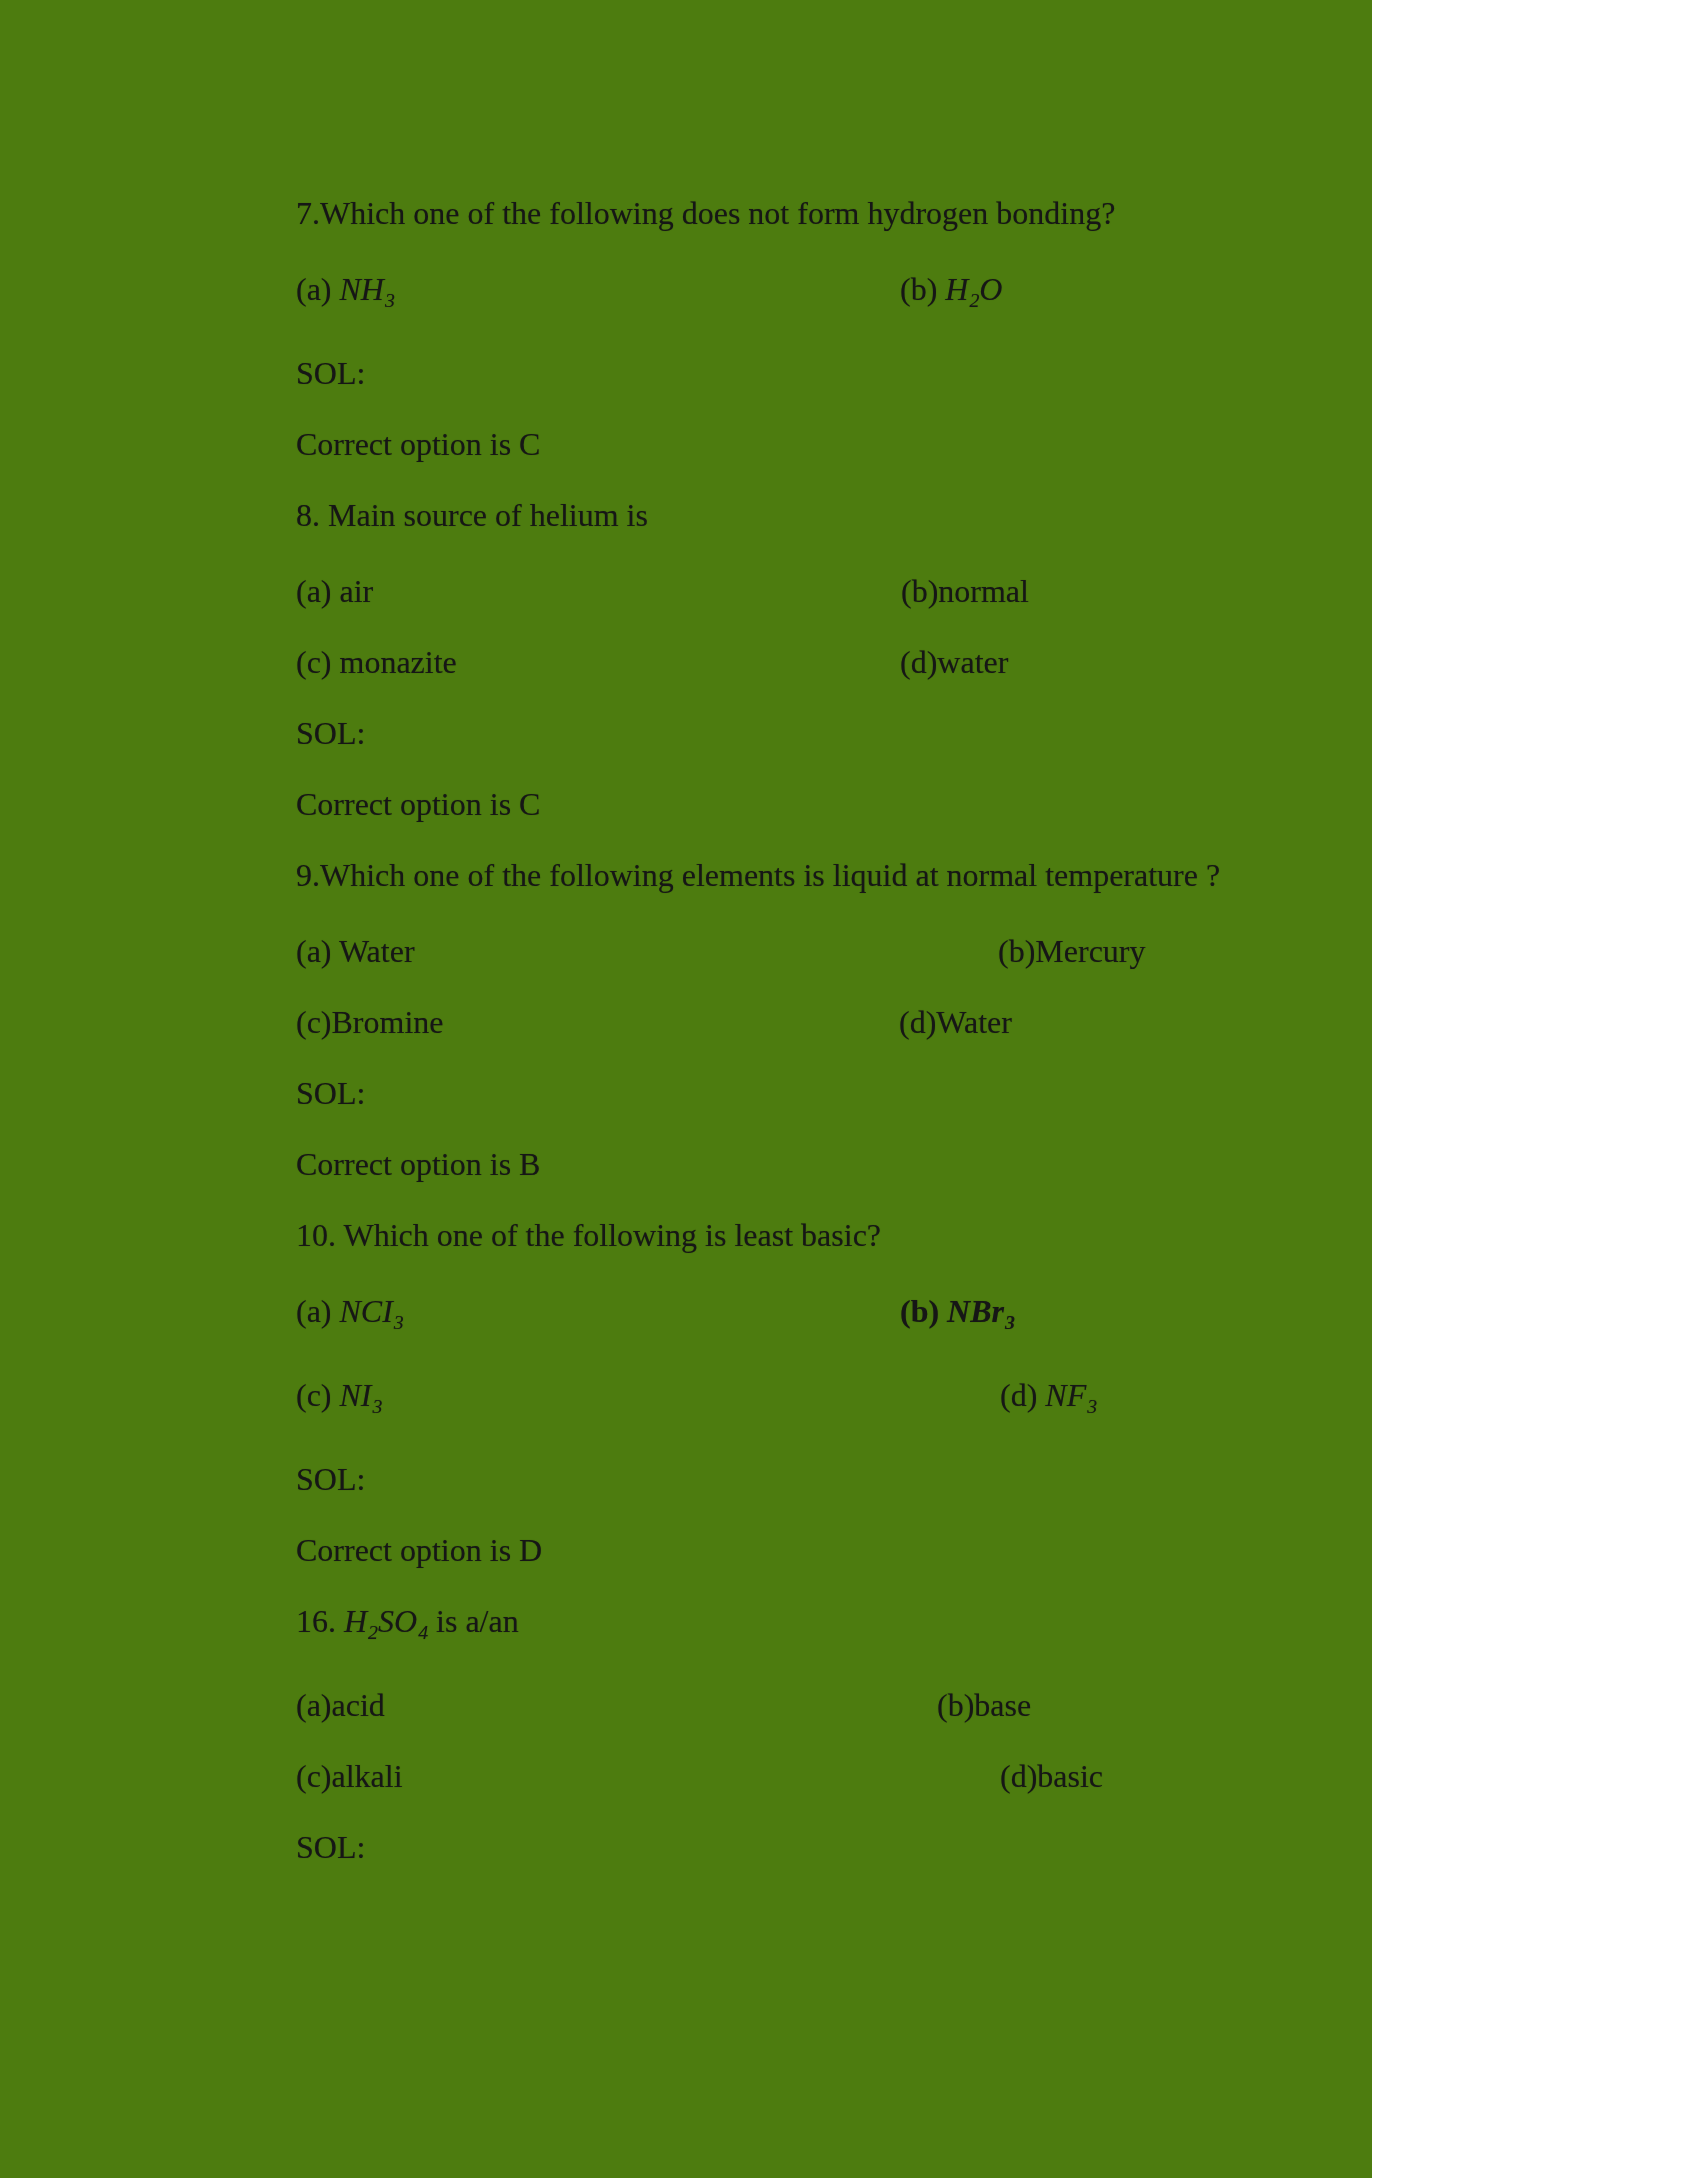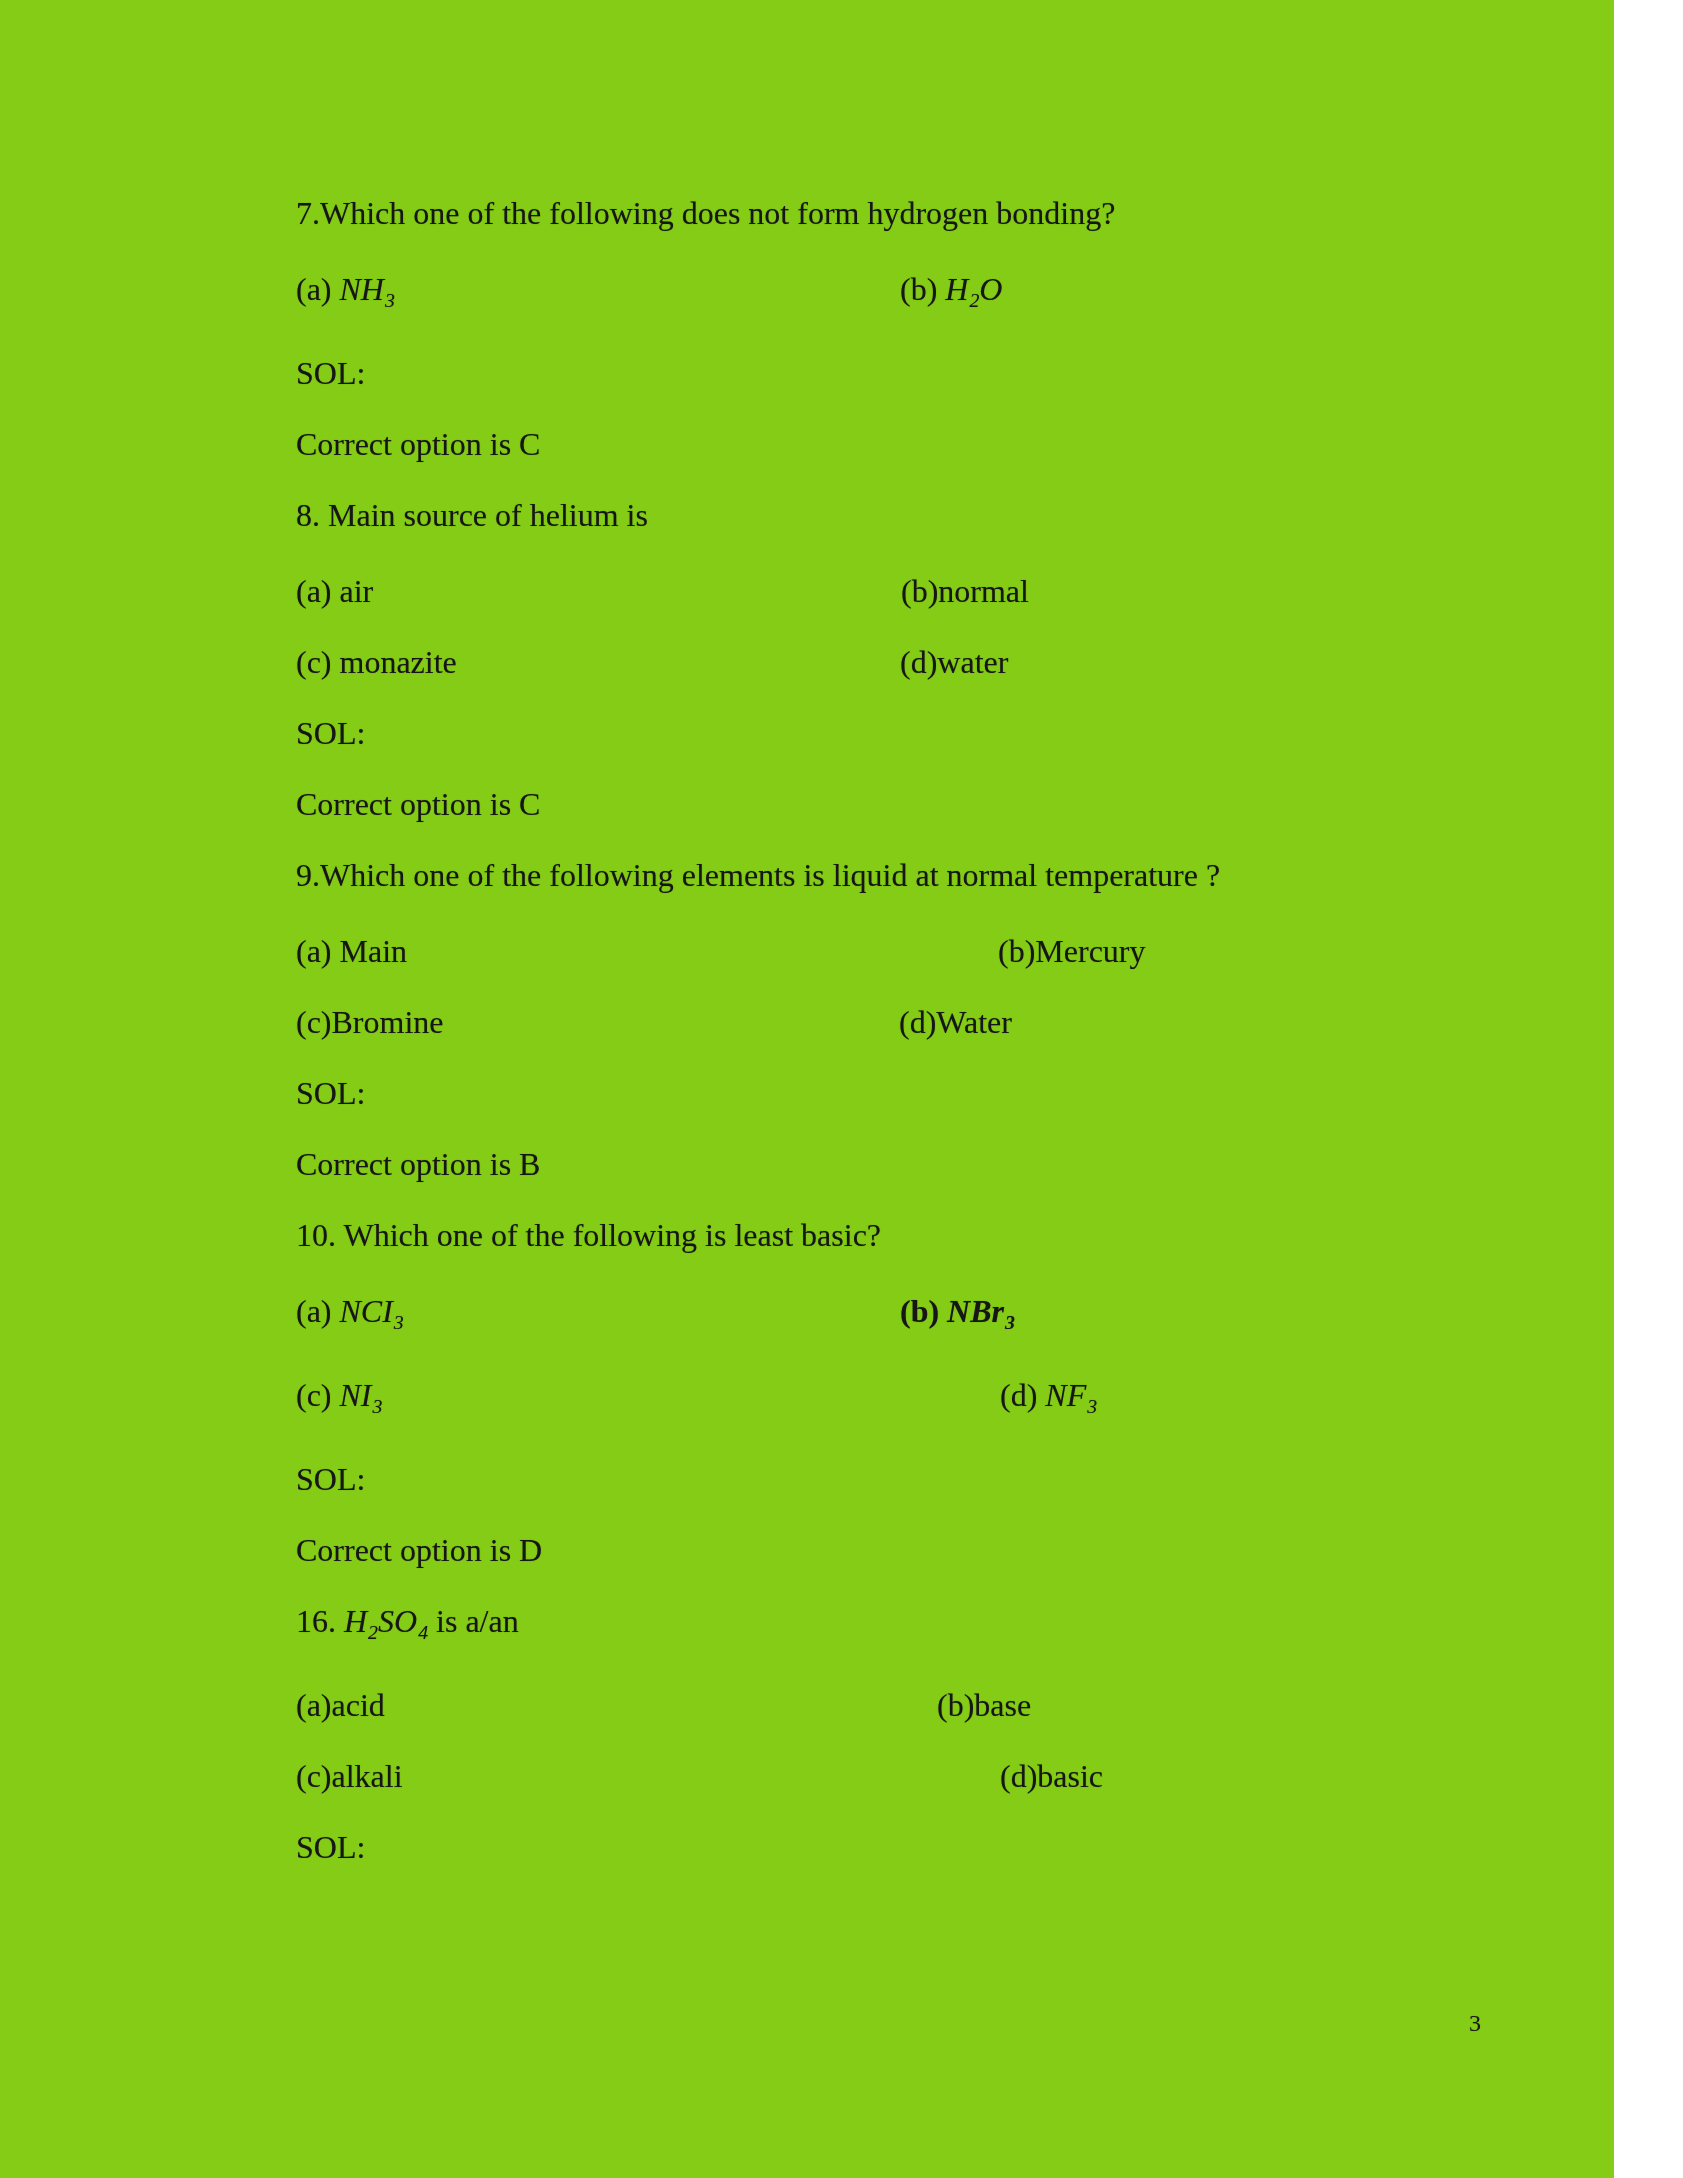--- a/index.html
+++ b/index.html
@@ -2,23 +2,23 @@
 <html><head>
 <meta charset="utf-8">
 <style>
   html, body {
     margin: 0;
     padding: 0;
     background: #ffffff;
   }
   .page {
     position: relative;
-    width: 1614px;
+    width: 1372px;
     height: 2178px;
-    background: #84cc16;
+    background: #4d7c0f;
     font-family: "Liberation Serif", "DejaVu Serif", serif;
     font-size: 32px;
     color: #161616;
     overflow: hidden;
   }
   .content {
     position: absolute;
     left: 296px;
     top: 194px;
     right: 119px;
@@ -71,21 +71,21 @@
       </div>
       <div>
         <div class="line q-title"><span class="seg">8. Main source of helium is</span></div>
         <div class="line opt-row"><span class="opt-left"><span class="seg">(a) air</span></span><span class="opt-right" style="left: 605px;"><span class="seg">(b)normal</span></span></div>
         <div class="line opt-row"><span class="opt-left"><span class="seg">(c) monazite</span></span><span class="opt-right" style="left: 604px;"><span class="seg">(d)water</span></span></div>
         <div class="line sol">SOL:</div>
         <div class="line answer">Correct option is C</div>
       </div>
       <div>
         <div class="line q-title"><span class="seg">9.Which one of the following elements is liquid at normal temperature ?</span></div>
-        <div class="line opt-row"><span class="opt-left"><span class="seg">(a) Main</span></span><span class="opt-right" style="left: 702px;"><span class="seg">(b)Mercury</span></span></div>
+        <div class="line opt-row"><span class="opt-left"><span class="seg">(a) Water</span></span><span class="opt-right" style="left: 702px;"><span class="seg">(b)Mercury</span></span></div>
         <div class="line opt-row"><span class="opt-left"><span class="seg">(c)Bromine</span></span><span class="opt-right" style="left: 603px;"><span class="seg">(d)Water</span></span></div>
         <div class="line sol">SOL:</div>
         <div class="line answer">Correct option is B</div>
       </div>
       <div>
         <div class="line q-title"><span class="seg">10. Which one of the following is least basic?</span></div>
         <div class="line opt-row formula-line"><span class="opt-left"><span class="seg">(a) </span><span class="seg-formula">NCI</span><span class="seg-sub">3</span></span><span class="opt-right" style="left: 604px; font-weight: bold;"><span class="seg">(b) </span><span class="seg-formula">NBr</span><span class="seg-sub">3</span></span></div>
         <div class="line opt-row formula-line"><span class="opt-left"><span class="seg">(c) </span><span class="seg-formula">NI</span><span class="seg-sub">3</span></span><span class="opt-right" style="left: 704px; text-align: center;"><span class="seg">(d) </span><span class="seg-formula">NF</span><span class="seg-sub">3</span></span></div>
         <div class="line sol">SOL:</div>
         <div class="line answer">Correct option is D</div>

